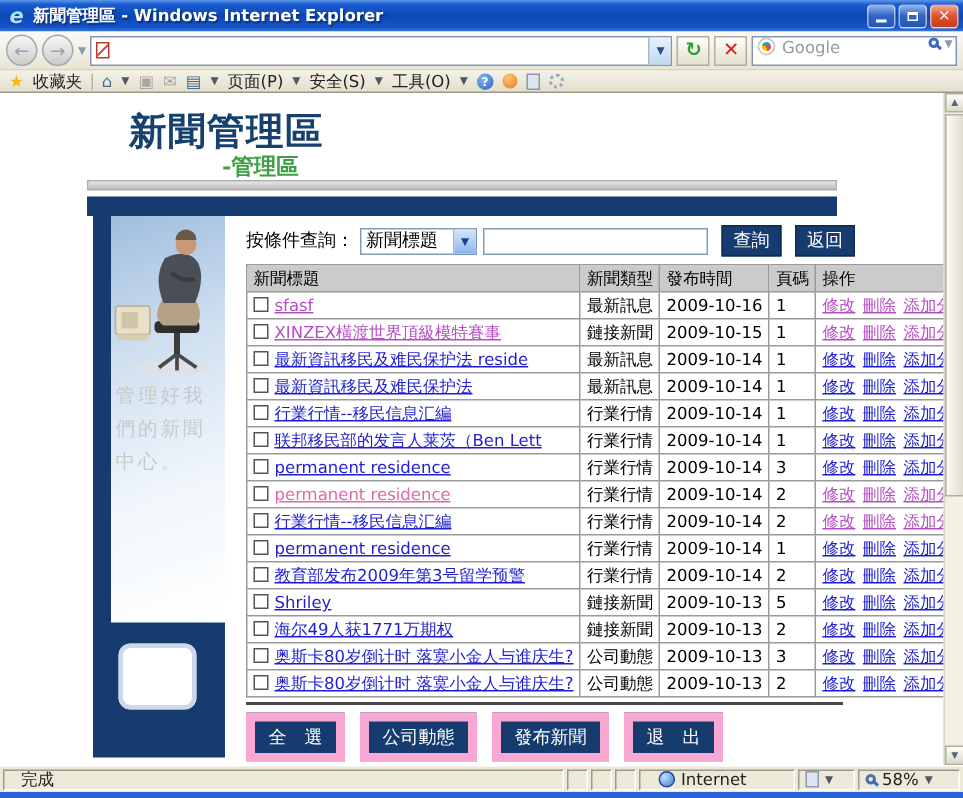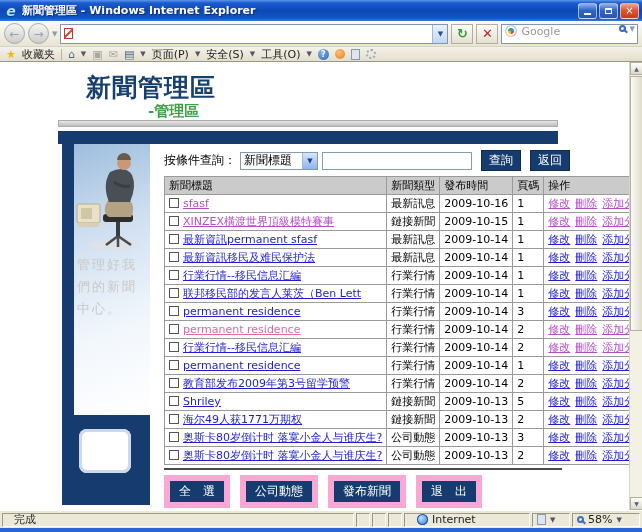--- a/index.html
+++ b/index.html
@@ -277,21 +277,21 @@
                 <td><span class="link oplink visited">修改</span><span class="link oplink visited">刪除</span><span class="link oplink visited">添加分頁</span></td>
               </tr>
               <tr>
                 <td><span class="checkbox"></span><span class="link visited">XINZEX橫渡世界頂級模特賽事</span></td>
                 <td>鏈接新聞</td>
                 <td>2009-10-15</td>
                 <td>1</td>
                 <td><span class="link oplink visited">修改</span><span class="link oplink visited">刪除</span><span class="link oplink visited">添加分頁</span></td>
               </tr>
               <tr>
-                <td><span class="checkbox"></span><span class="link normal">最新資訊permanent sfasf</span></td>
+                <td><span class="checkbox"></span><span class="link normal">最新資訊移民及难民保护法 reside</span></td>
                 <td>最新訊息</td>
                 <td>2009-10-14</td>
                 <td>1</td>
                 <td><span class="link oplink normal">修改</span><span class="link oplink normal">刪除</span><span class="link oplink normal">添加分頁</span></td>
               </tr>
               <tr>
                 <td><span class="checkbox"></span><span class="link normal">最新資訊移民及难民保护法</span></td>
                 <td>最新訊息</td>
                 <td>2009-10-14</td>
                 <td>1</td>
@@ -394,21 +394,21 @@
     <span class="sb-thumb"></span>
     <span class="sb-btn down">▼</span>
   </div>
 </div>
 
 <div class="statusbar">
   <span class="cell grow">完成</span>
   <span class="cell empty"></span>
   <span class="cell empty"></span>
   <span class="cell empty"></span>
-  <span class="cell" style="width:126px;padding-left:12px;">
+  <span class="cell" style="width:104px;padding-left:12px;">
     <span class="globe"></span>
     <span>Internet</span>
   </span>
   <span class="cell" style="width:38px;">
     <span class="clip-icon"></span>
     <span class="drop7">▼</span>
   </span>
   <span class="cell" style="width:68px;">
     <span class="mag small"></span>
     <span>58%</span>

